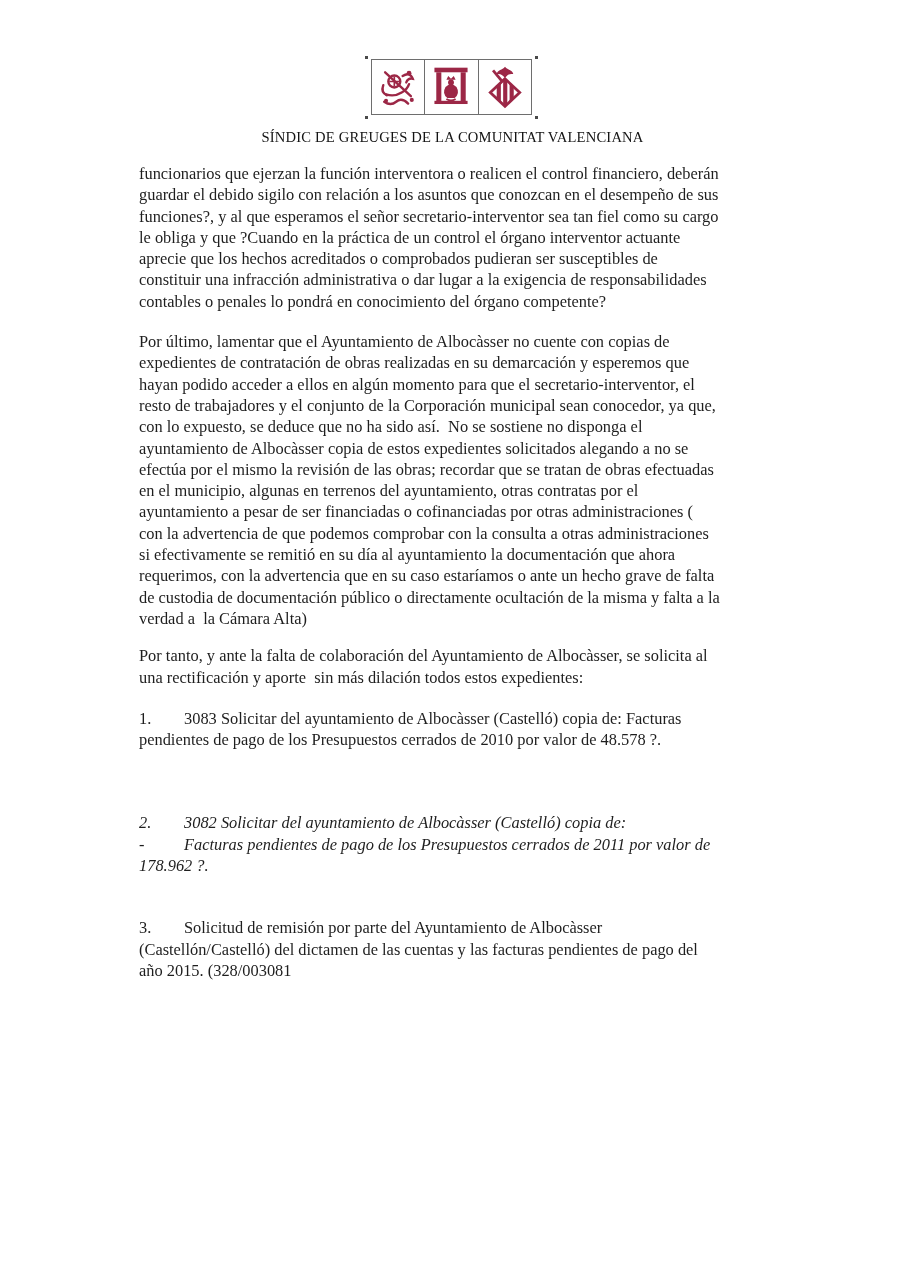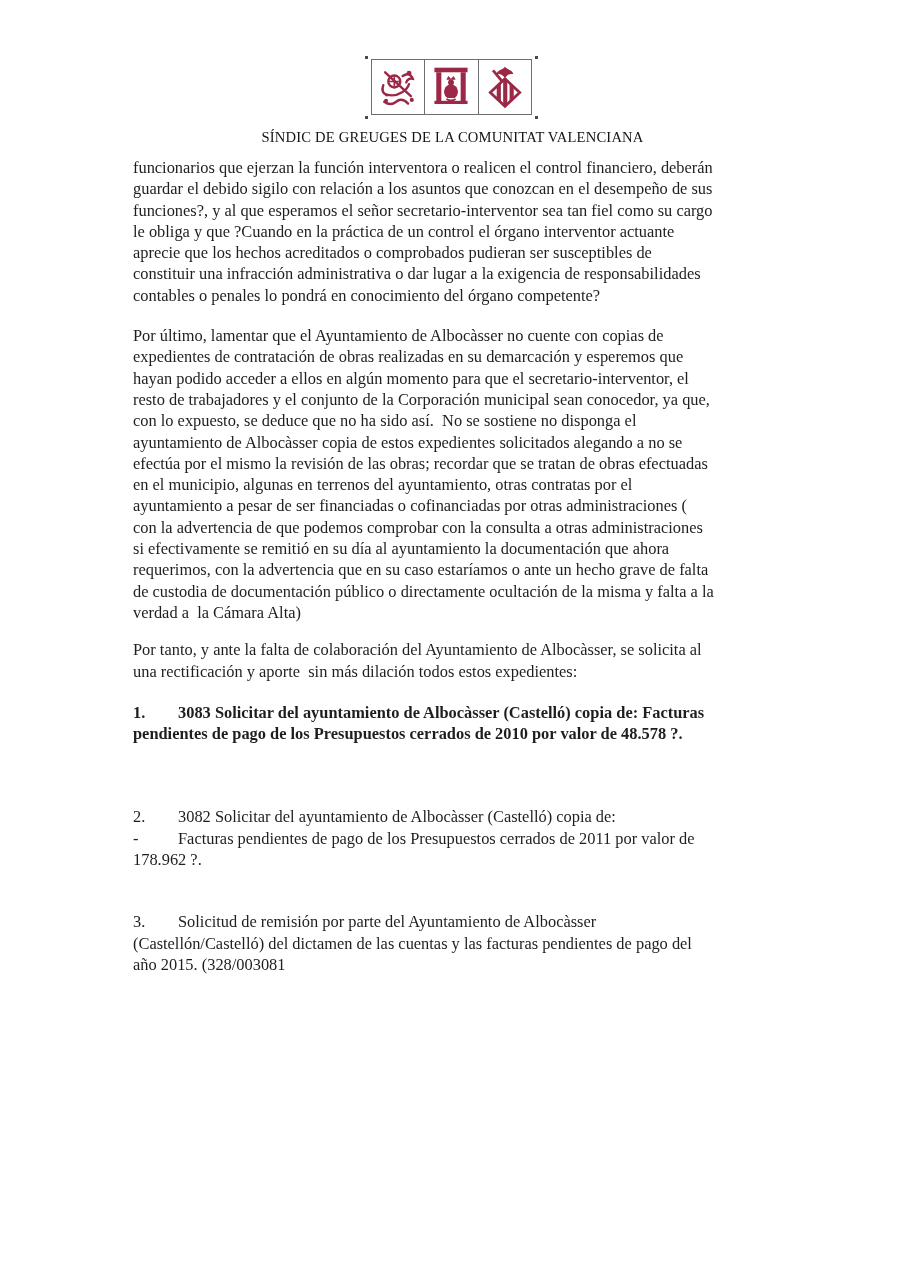--- a/index.html
+++ b/index.html
@@ -61,31 +61,31 @@
   
   .doc-body {
     position: absolute;
     left: 127px; top: 151px;
     width: 730px;
     font-size: 16.4px;
     line-height: 21.3px;
     color: #1e1e1e;
   }
   .para {
-    margin: 6px;
+    margin: 12px;
     white-space: pre-wrap;
     tab-size: 45px;
     -moz-tab-size: 45px;
   }
   .mb19 { margin-bottom: 19px; }
   .mb16 { margin-bottom: 16px; }
   .mb20 { margin-bottom: 20px; }
   .mb21 { margin-bottom: 21px; }
-  .mb41 { margin-bottom: 41px; }
-  .mb62 { margin-bottom: 62px; font-weight: bold; }
+  .mb41 { margin-bottom: 41px; font-style: italic; }
+  .mb62 { margin-bottom: 62px; }
 </style>
 </head>
 <body>
 
 <div class="page">
 
   <div>
     <span class="corner-mark cm-tl"></span>
     <span class="corner-mark cm-tr"></span>
     <span class="corner-mark cm-bl"></span>

